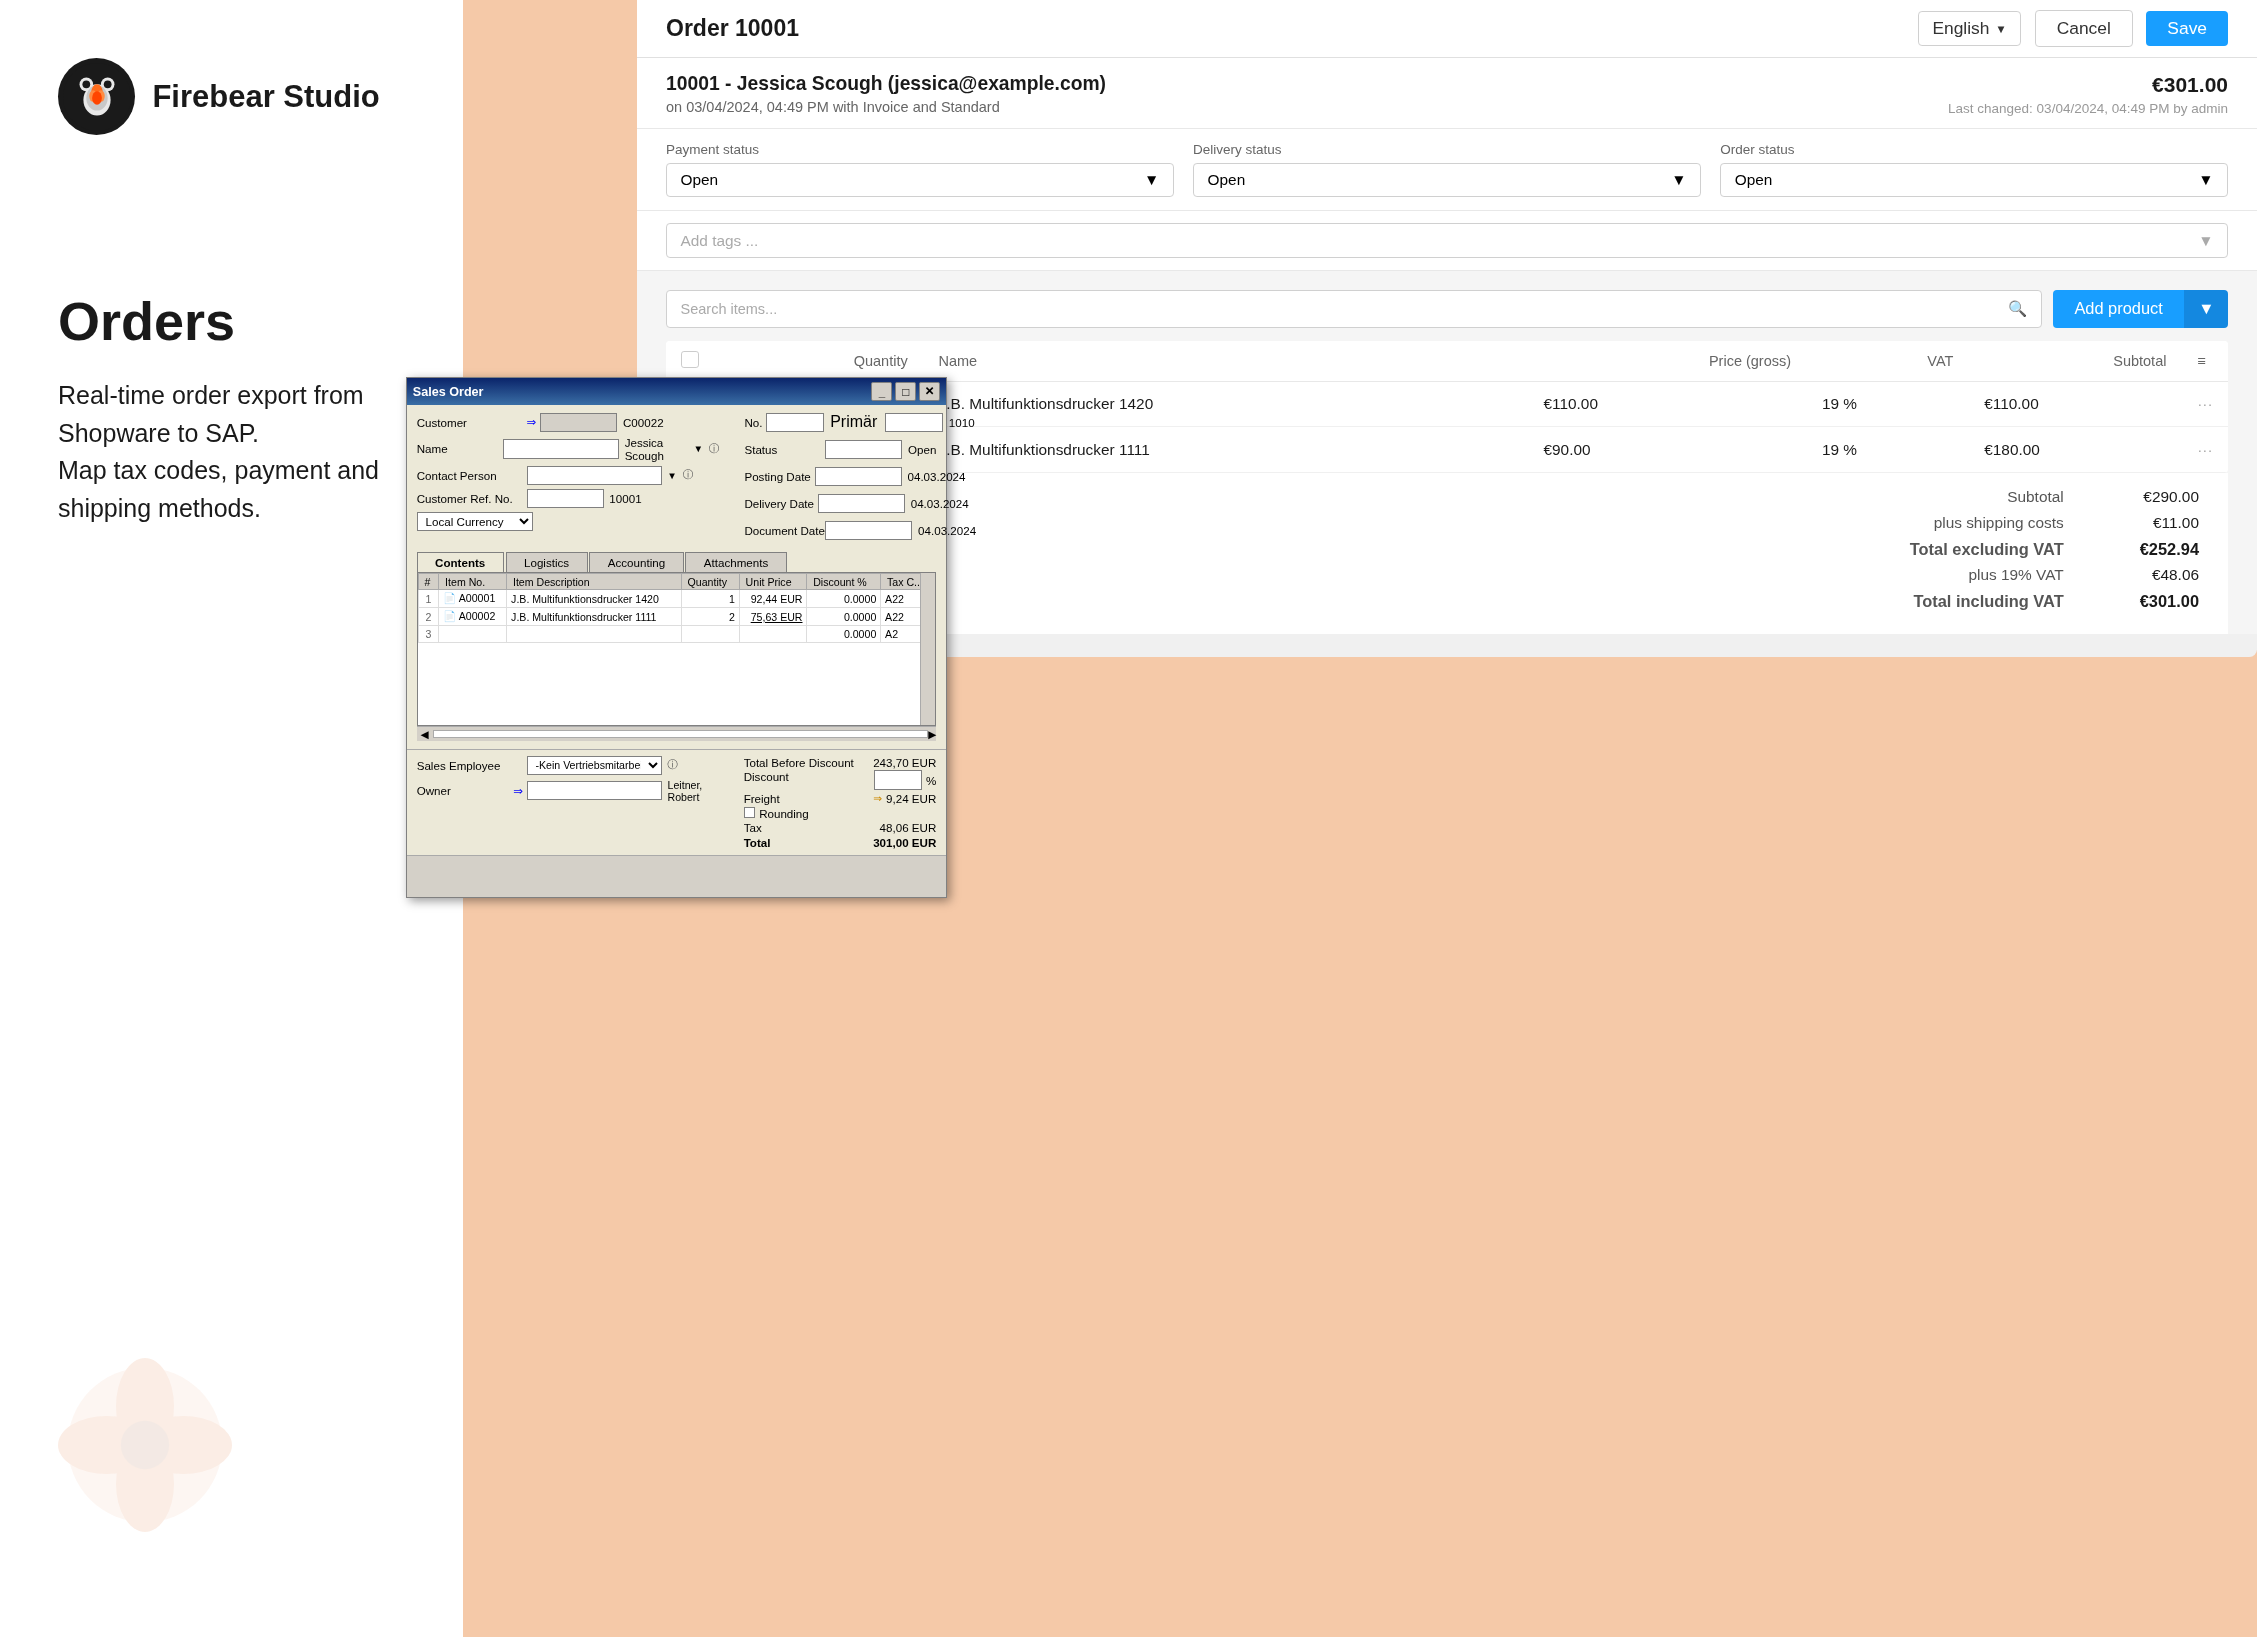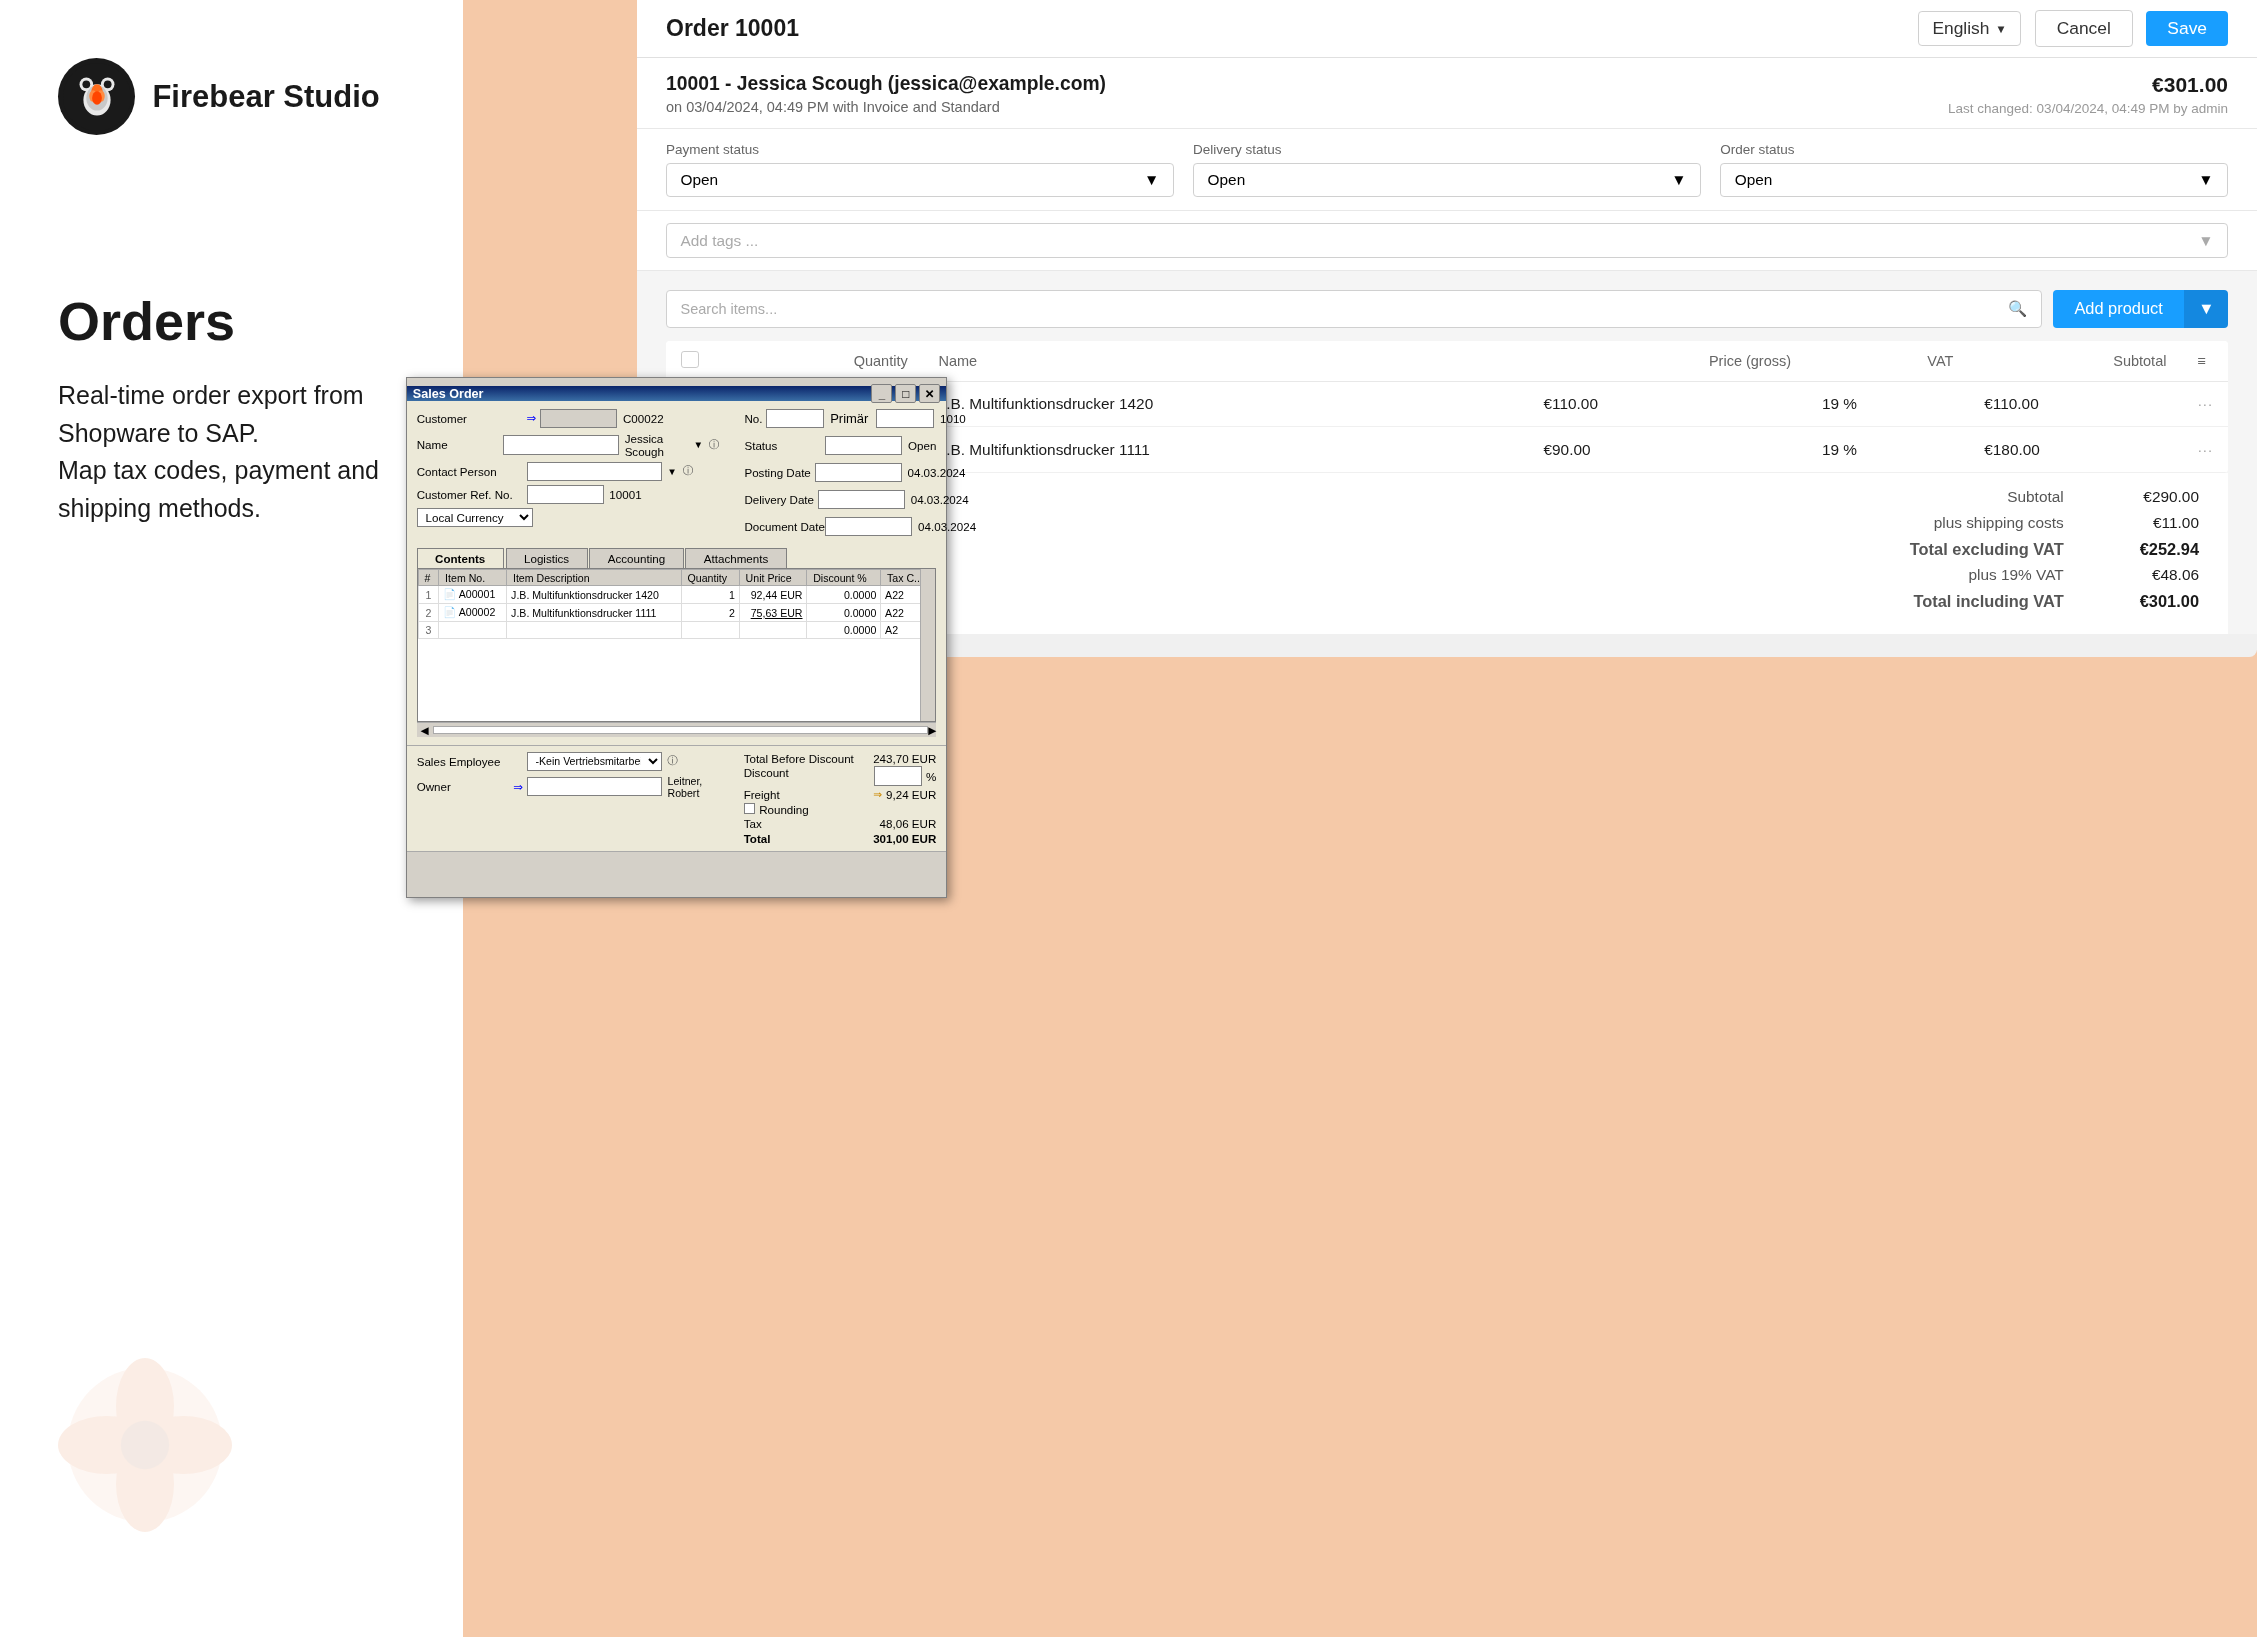--- a/index.html
+++ b/index.html
@@ -350,29 +350,28 @@
       height: 521px;
       background: #d4d0c8;
       border: 1.9px solid #808080;
       box-shadow: 2.9px 2.9px 9.7px rgba(0,0,0,0.4);
       z-index: 20;
       font-family: 'Segoe UI', Tahoma, sans-serif;
       font-size: 12.6px;
     }
     .sap-titlebar {
       background: linear-gradient(to bottom, #0a246a, #3a6ea5);
-      height: 15px;
+      height: 27px;
       display: flex;
       align-items: center;
       justify-content: space-between;
       padding: 0 5.8px;
       color: #fff;
       font-size: 12.6px;
       font-weight: bold;
-      margin-top: 8px;
     }
     .sap-titlebar-buttons {
       display: flex;
       gap: 2.9px;
     }
     .sap-win-btn {
       width: 21px; height: 19.3px;
       background: #d4d0c8;
       border: 1px solid #808080;
       border-radius: 1.9px;
@@ -732,21 +731,21 @@
           <select class="sap-input" style="width:116px; font-size:11.6px;">
             <option>Local Currency</option>
           </select>
         </div>
       </div>
 
       <div style="display:flex; flex-direction:column; gap:3.9px; font-size:11.6px; min-width:193px;">
         <div class="sap-form-row">
           <span class="sap-label" style="width:77px;">No.</span>
           <input class="sap-input sap-input-w60" readonly="" style="font-size: 11.6px; color: rgb(0, 0, 0);">
-          <span style="font-size:13px; margin-left:1.9px;">Primär</span>
+          <span style="font-size:16px; margin-left:1.9px;">Primär</span>
           <input class="sap-input sap-input-w60" readonly="" style="font-size: 11.6px; color: rgb(0, 0, 0); margin-left: 3.9px;">
           <span style="font-size:11.6px; margin-left:1.9px;">1010</span>
         </div>
         <div class="sap-form-row">
           <span class="sap-label" style="width:77px;">Status</span>
           <input class="sap-input" style="width: 77px; font-size: 11.6px; color: rgb(0, 0, 0);" readonly="">
           <span style="font-size:11.6px; margin-left:1.9px;">Open</span>
         </div>
         <div class="sap-form-row">
           <span class="sap-label" style="width:77px;">Posting Date</span>

